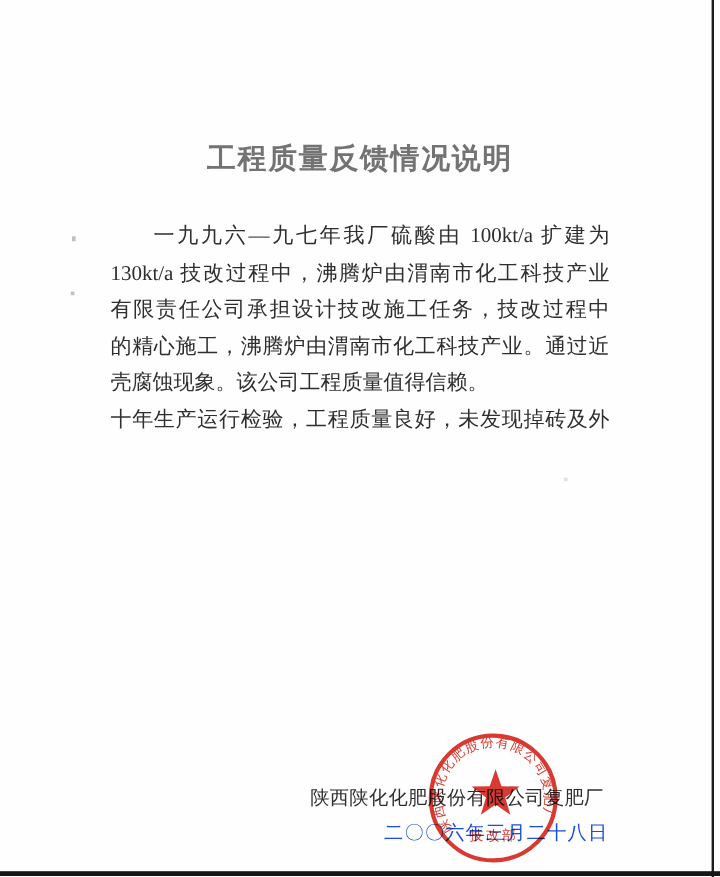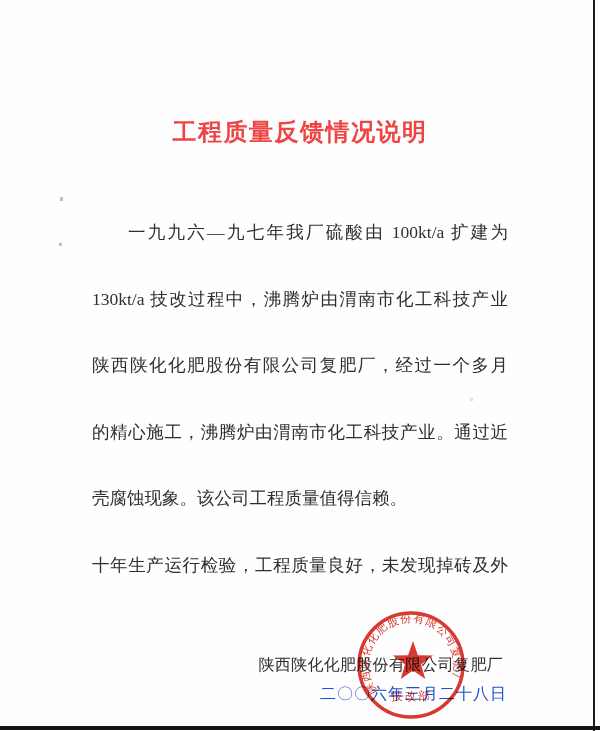--- a/index.html
+++ b/index.html
@@ -7,32 +7,31 @@
     position:relative;
     width:600px; height:731px;
     margin:0 auto;
     background:#fefefe;
     overflow:hidden;
     font-family:"Liberation Serif","DejaVu Serif",serif;
   }
   .title {
     position:absolute; top:116px; left:0; width:600px;
     text-align:center;
-    font-size:24px; font-weight:bold; color:#ef4444;
+    font-size:24px; font-weight:bold; color:#737373;
     letter-spacing:1.5px;
   }
   .body-block {
     position:absolute; top:181px; left:92px; width:416px;
     font-size:17.5px; color:#2e2e2e;
   }
   .line {
     height:30.6px; line-height:30.6px;
     text-align:justify; text-align-last:justify;
     overflow:hidden;
-    margin-top:36px;
   }
   .line.first { text-indent:36px; }
   .line.last  { text-align-last:left; }
   .sign-org {
     position:absolute; top:655px; right:97px;
     font-size:16px; color:#2e2e2e; letter-spacing:0.3px;
     white-space:nowrap;
   }
   .sign-date {
     position:absolute; top:684px; right:93px;
@@ -61,21 +60,21 @@
 </head>
 <body>
 
 <div class="page">
 
   <div class="title">工程质量反馈情况说明</div>
 
   <div class="body-block">
     <div class="line first">一九九六—九七年我厂硫酸由 100kt/a 扩建为</div>
     <div class="line">130kt/a 技改过程中，沸腾炉由渭南市化工科技产业</div>
-    <div class="line">陕西陕化化肥股份有限公司复肥厂，经过一个多月</div>
+    <div class="line">有限责任公司承担设计技改施工任务，技改过程中</div>
     <div class="line">的精心施工，沸腾炉由渭南市化工科技产业。通过近</div>
     <div class="line last">壳腐蚀现象。该公司工程质量值得信赖。</div>
     <div class="line">十年生产运行检验，工程质量良好，未发现掉砖及外</div>
   </div>
 
   <div class="sign-org">陕西陕化化肥股份有限公司复肥厂</div>
   <div class="sign-date">二〇〇六年三月二十八日</div>
 
   <svg class="seal" viewBox="0 0 116 116" aria-hidden="true">
     <circle cx="58" cy="58" r="52" fill="none" stroke="#d6281e" stroke-width="3.5"></circle>

